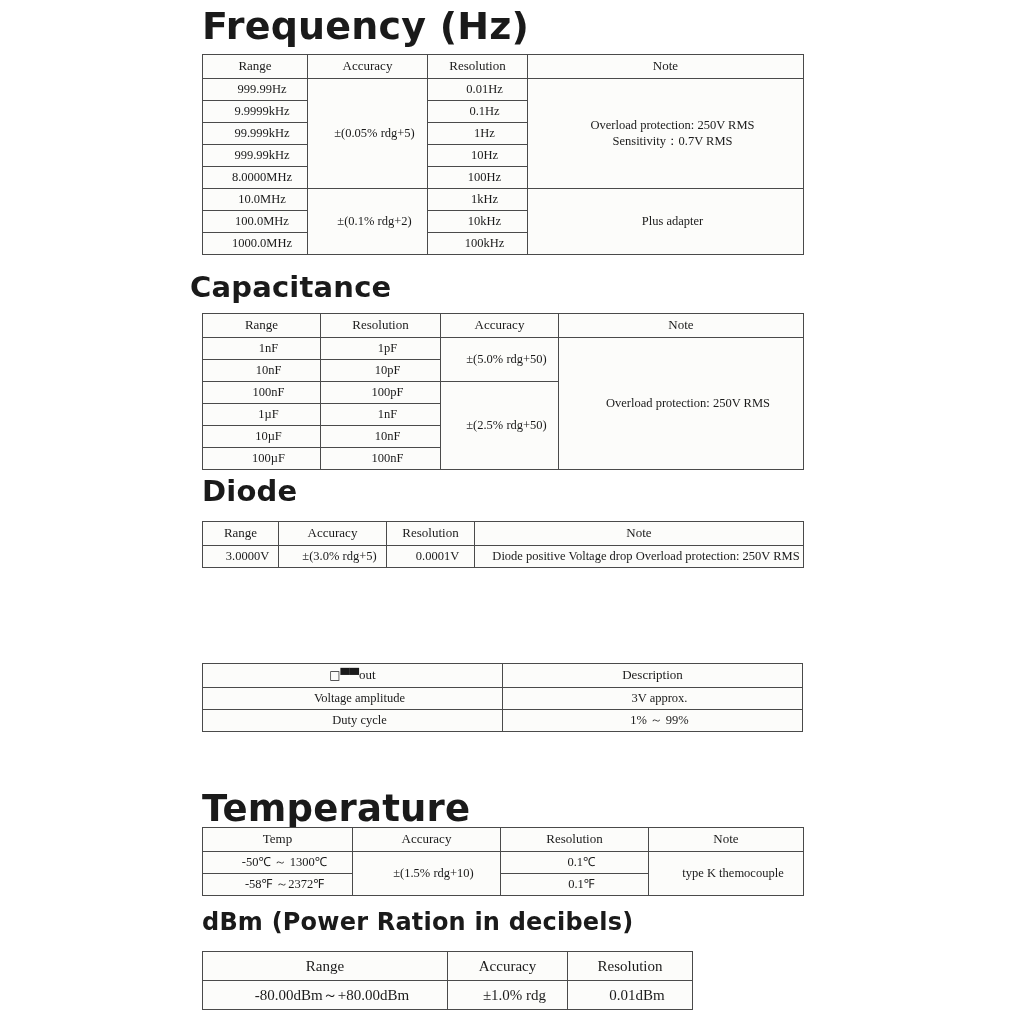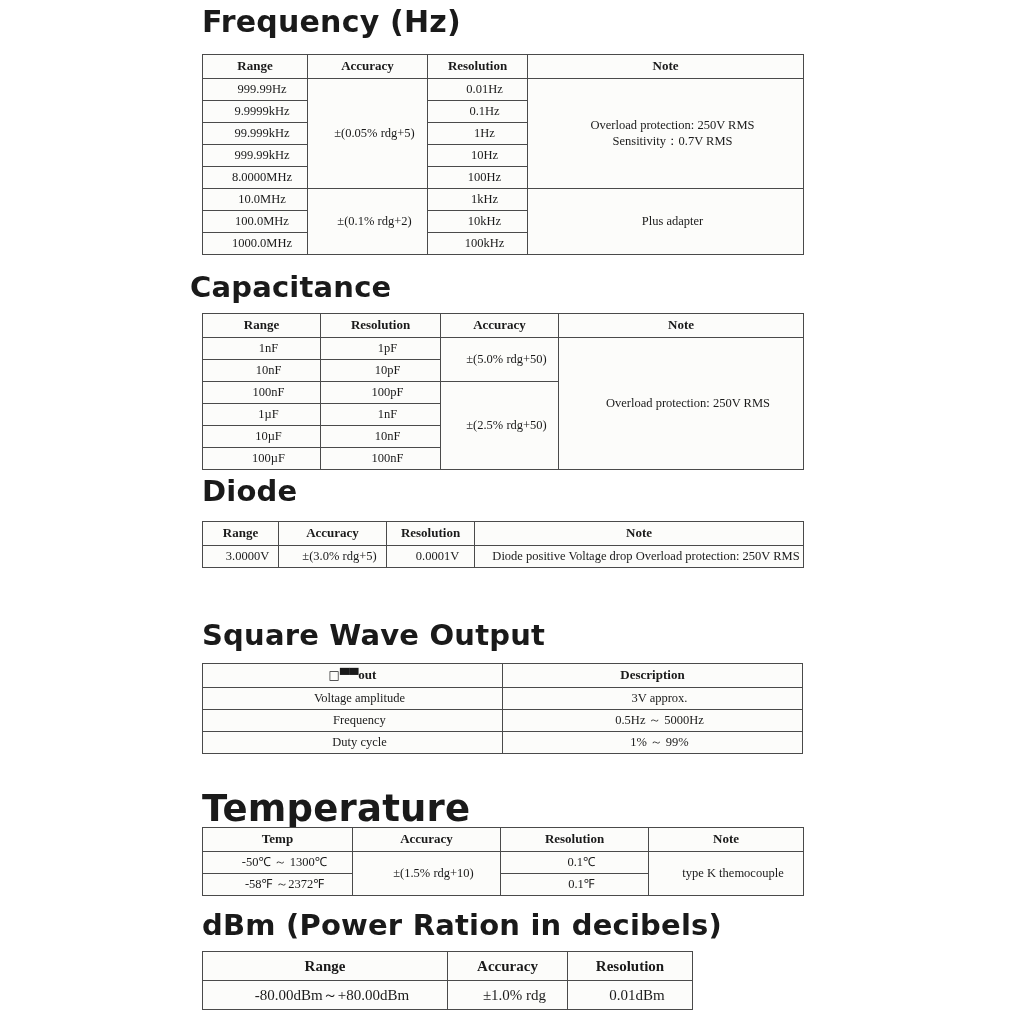--- a/index.html
+++ b/index.html
@@ -17,21 +17,21 @@
   .page {
     position: relative;
     width: 1024px;
     height: 1024px;
     box-sizing: border-box;
     padding: 0;
   }
   h2.sec-title {
     font-family: "DejaVu Sans", sans-serif;
     font-weight: bold;
-    font-size: 30px;
+    font-size: 38px;
     letter-spacing: 0.2px;
     color: #1a1a1a;
     margin: 0;
     padding: 0;
   }
   table.spec {
     border-collapse: collapse;
     table-layout: fixed;
     background: #fbfbf9;
   }
@@ -40,21 +40,21 @@
     font-family: "Liberation Serif", serif;
     font-size: 12.5px;
     text-align: center;
     vertical-align: middle;
     padding: 1px 2px;
     line-height: 1.25;
     color: #1a1a1a;
     background: #fcfcfa;
   }
   table.spec th {
-    font-weight: bold;
+    font-weight: normal;
     font-size: 13px;
     height: 21px;
     text-align: center;
   }
   table.spec td {
     height: 19px;
     padding-left: 16px;
   }
   .note-cell {
     font-size: 12.5px;
@@ -65,21 +65,21 @@
   #freq-title   { position:absolute; left:202px; top:4px; }
   #freq-table   { position:absolute; left:202px; top:54px; }
   #cap-title    { position:absolute; left:190px; top:270px; font-size:29px;}
   #cap-table    { position:absolute; left:202px; top:313px; }
   #diode-title  { position:absolute; left:202px; top:474px; font-size:29px;}
   #diode-table  { position:absolute; left:202px; top:521px; }
   #sqw-title    { position:absolute; left:202px; top:618px; font-size:29px;}
   #sqw-table    { position:absolute; left:202px; top:663px; }
   #temp-title   { position:absolute; left:202px; top:787px; font-size:37px;}
   #temp-table   { position:absolute; left:202px; top:827px; }
-  #dbm-title    { position:absolute; left:202px; top:908px; font-size:29px;text-align:center;}
+  #dbm-title    { position:absolute; left:202px; top:908px; font-size:24px;text-align:center;}
   #dbm-table    { position:absolute; left:202px; top:951px; }
 
   #dbm-table td, #dbm-table th {
     font-size: 15px;
     height: 26px;
   }
   .wave-glyph {
     font-family: "DejaVu Sans", sans-serif;
     font-size: 12px;
   }
@@ -214,44 +214,39 @@
     <tbody>
       <tr>
         <td>3.0000V</td>
         <td>±(3.0% rdg+5)</td>
         <td>0.0001V</td>
         <td>Diode positive Voltage drop  Overload protection: 250V RMS</td>
       </tr>
     </tbody>
   </table>
 
-  <h2 class="sec-title" id="sqw-title">Square Wave Output</h2>
   <table class="spec" id="sqw-table">
     <colgroup>
       <col style="width:300px">
         <col style="width:300px">
     </colgroup>
     <thead>
       <tr>
         <th>
           <span class="wave-glyph">□▀▀</span><span>out</span>
         </th>
         <th>Description</th>
       </tr>
     </thead>
     <tbody>
       <tr>
         <td>Voltage amplitude</td>
         <td>3V approx.</td>
       </tr>
       <tr>
-        <td>Frequency</td>
-        <td>0.5Hz ～ 5000Hz</td>
-      </tr>
-      <tr>
         <td>Duty cycle</td>
         <td>1% ～ 99%</td>
       </tr>
     </tbody>
   </table>
 
   <h2 class="sec-title" id="temp-title">Temperature</h2>
   <table class="spec" id="temp-table">
     <colgroup>
       <col style="width:150px">

